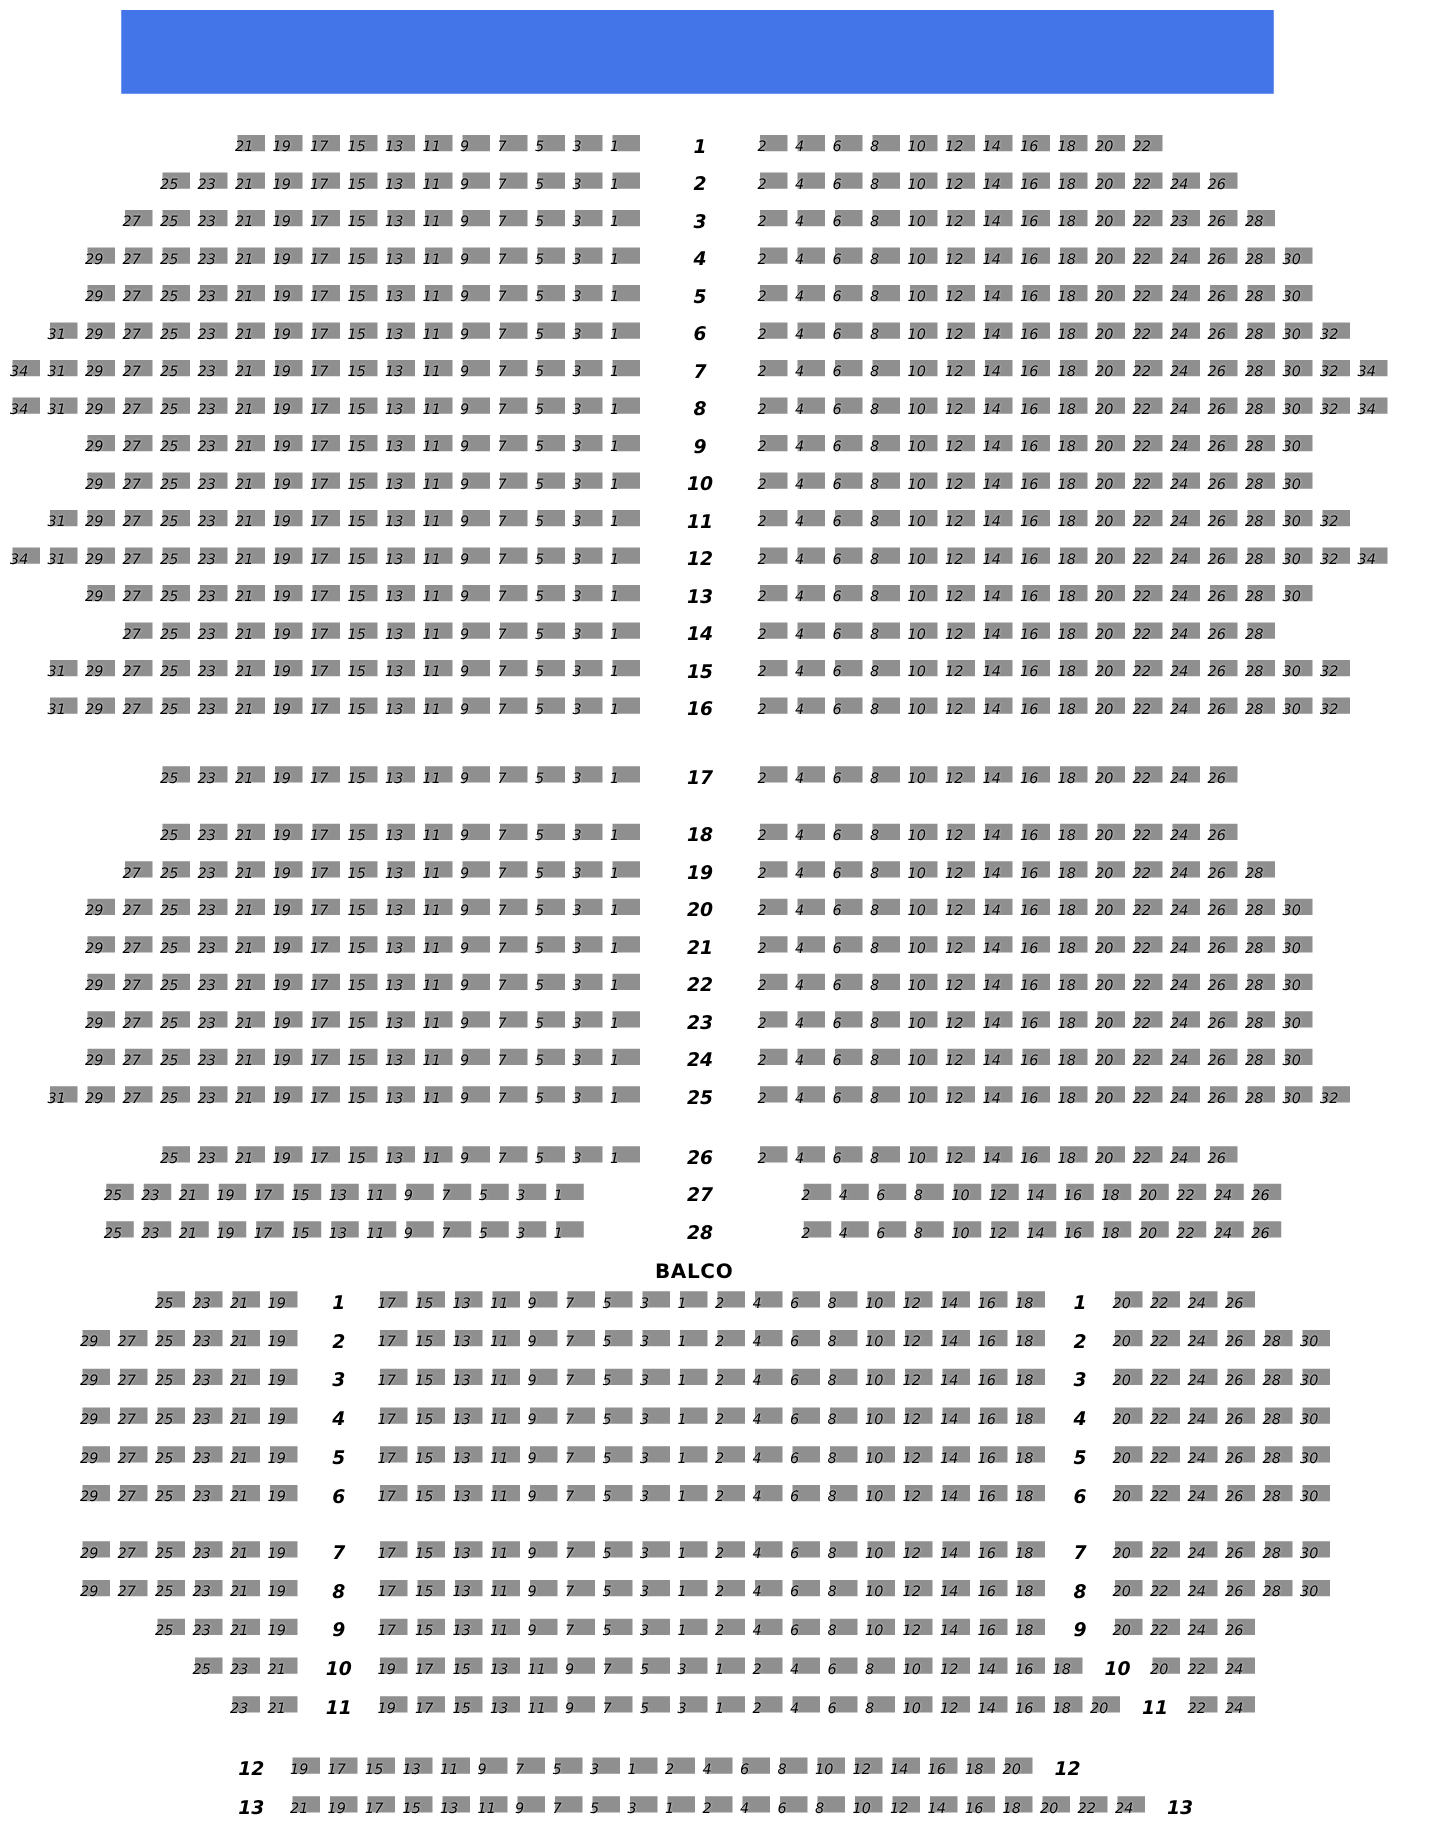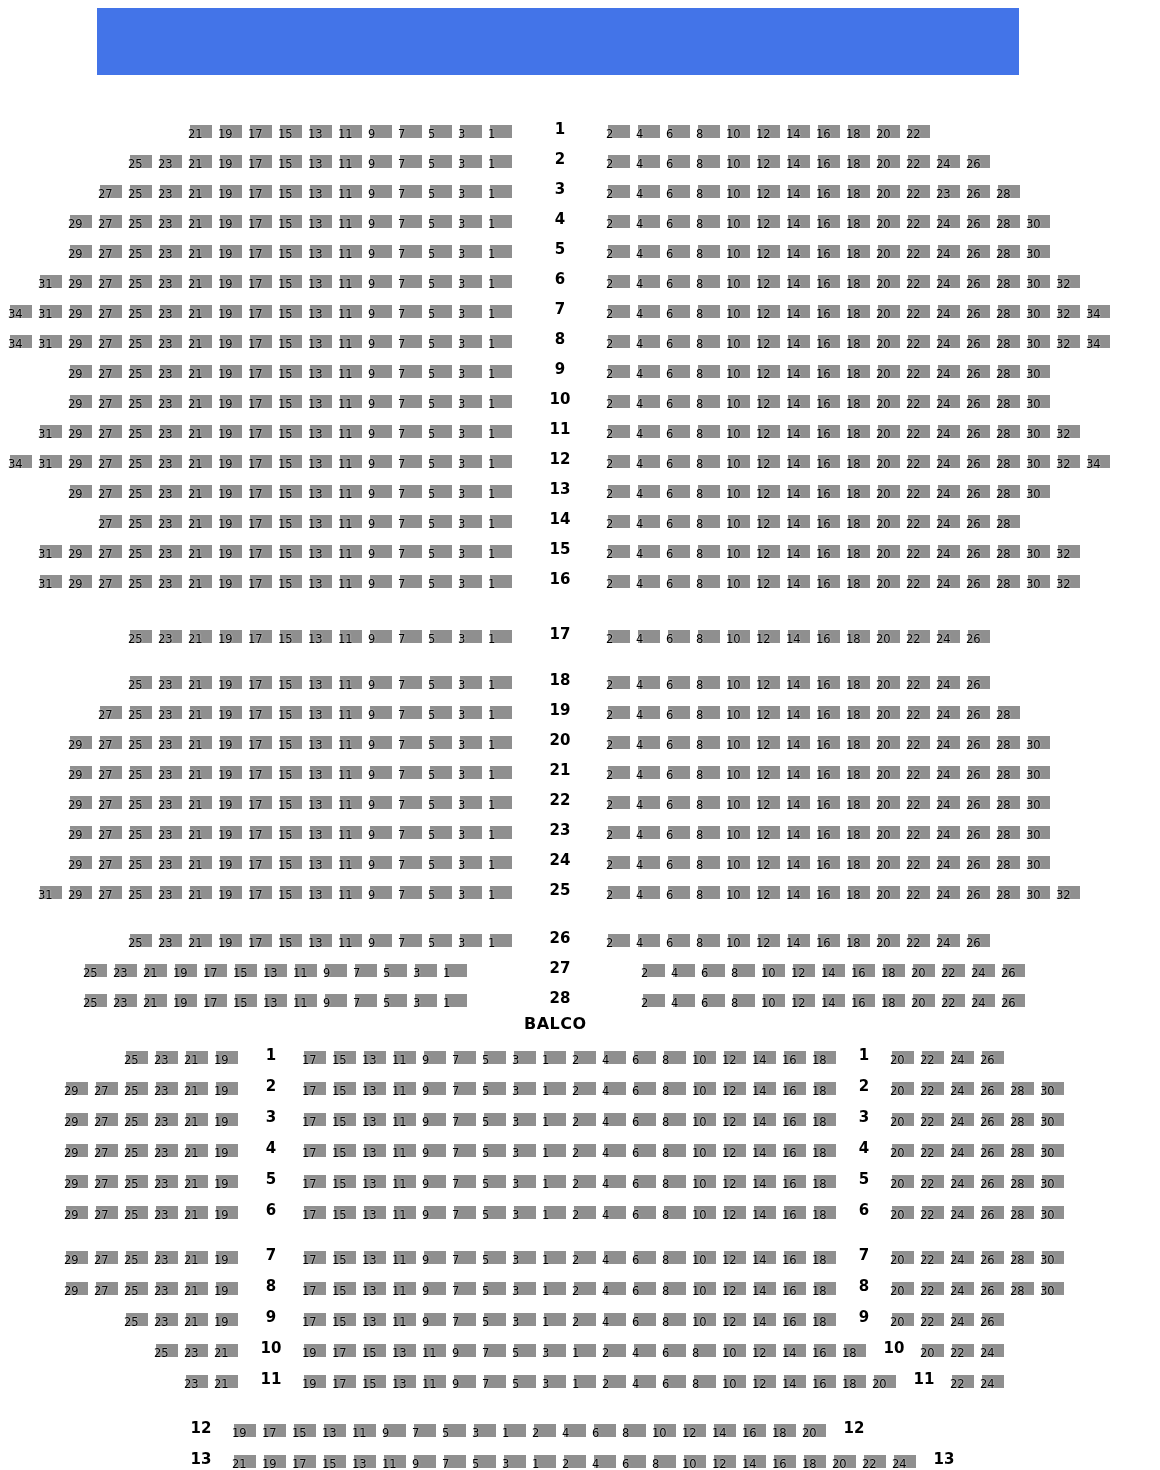--- a/index.html
+++ b/index.html
@@ -1,36 +1,36 @@
 <!DOCTYPE html>
 <html style="--bar-bg: #4374E8; --seat-bg: #8F8F8F;"><head>
 <meta charset="utf-8">
 <style>
   html,body{margin:0;padding:0;background:#fff;width:1160px;height:1470px;overflow:hidden;
     font-family:"DejaVu Sans",sans-serif;}
   .stage-bar{margin:8px 0 0 97px;width:922px;height:67px;background:var(--bar-bg,#4374E8);}
   .seatmap{margin-top:33px;}
-  .row{display:flex;align-items:flex-end;height:30px;padding-left:28px;}
+  .row{display:flex;align-items:flex-start;height:30px;padding-left:28px;font-style:italic;}
   .row.balc{height:31px;}
   .zone{display:flex;gap:8px;align-items:center;}
   .m-left{width:484px;justify-content:flex-end;}
   .m-label{width:96px;text-align:center;font-weight:bold;font-size:15px;color:#000;}
   .m-right{justify-content:flex-start;}
   .b-left{width:210px;justify-content:flex-end;}
   .b-label{width:66px;text-align:center;font-weight:bold;font-size:15px;color:#000;}
   .b-label2{width:56px;text-align:center;font-weight:bold;font-size:15px;color:#000;}
   .b-center{justify-content:flex-start;}
   .b-right{justify-content:flex-start;}
   .row.compact .b-left{width:140px;}
   .row.wide .m-left{transform:translateX(-45px);}
   .row.wide .m-right{transform:translateX(35px);}
   .seat{position:relative;width:22px;height:13px;background:var(--seat-bg,#8F8F8F);flex:0 0 auto;}
   .seat span{position:absolute;left:-2px;top:4px;font-size:11.5px;line-height:11px;color:#000;
     text-shadow:0 0 2px rgba(255,255,255,0.85);white-space:nowrap;}
-  .balco-label{height:26px;display:flex;align-items:flex-end;}
+  .balco-label{height:26px;display:flex;align-items:flex-start;}
   .balco-label span{margin-left:524px;font-weight:bold;font-size:16px;color:#000;letter-spacing:0.5px;}
 </style>
 </head>
 <body>
 
 <div class="stage-bar"></div>
 
 <div class="seatmap">
   <div id="main-section">
       <div class="row main">

